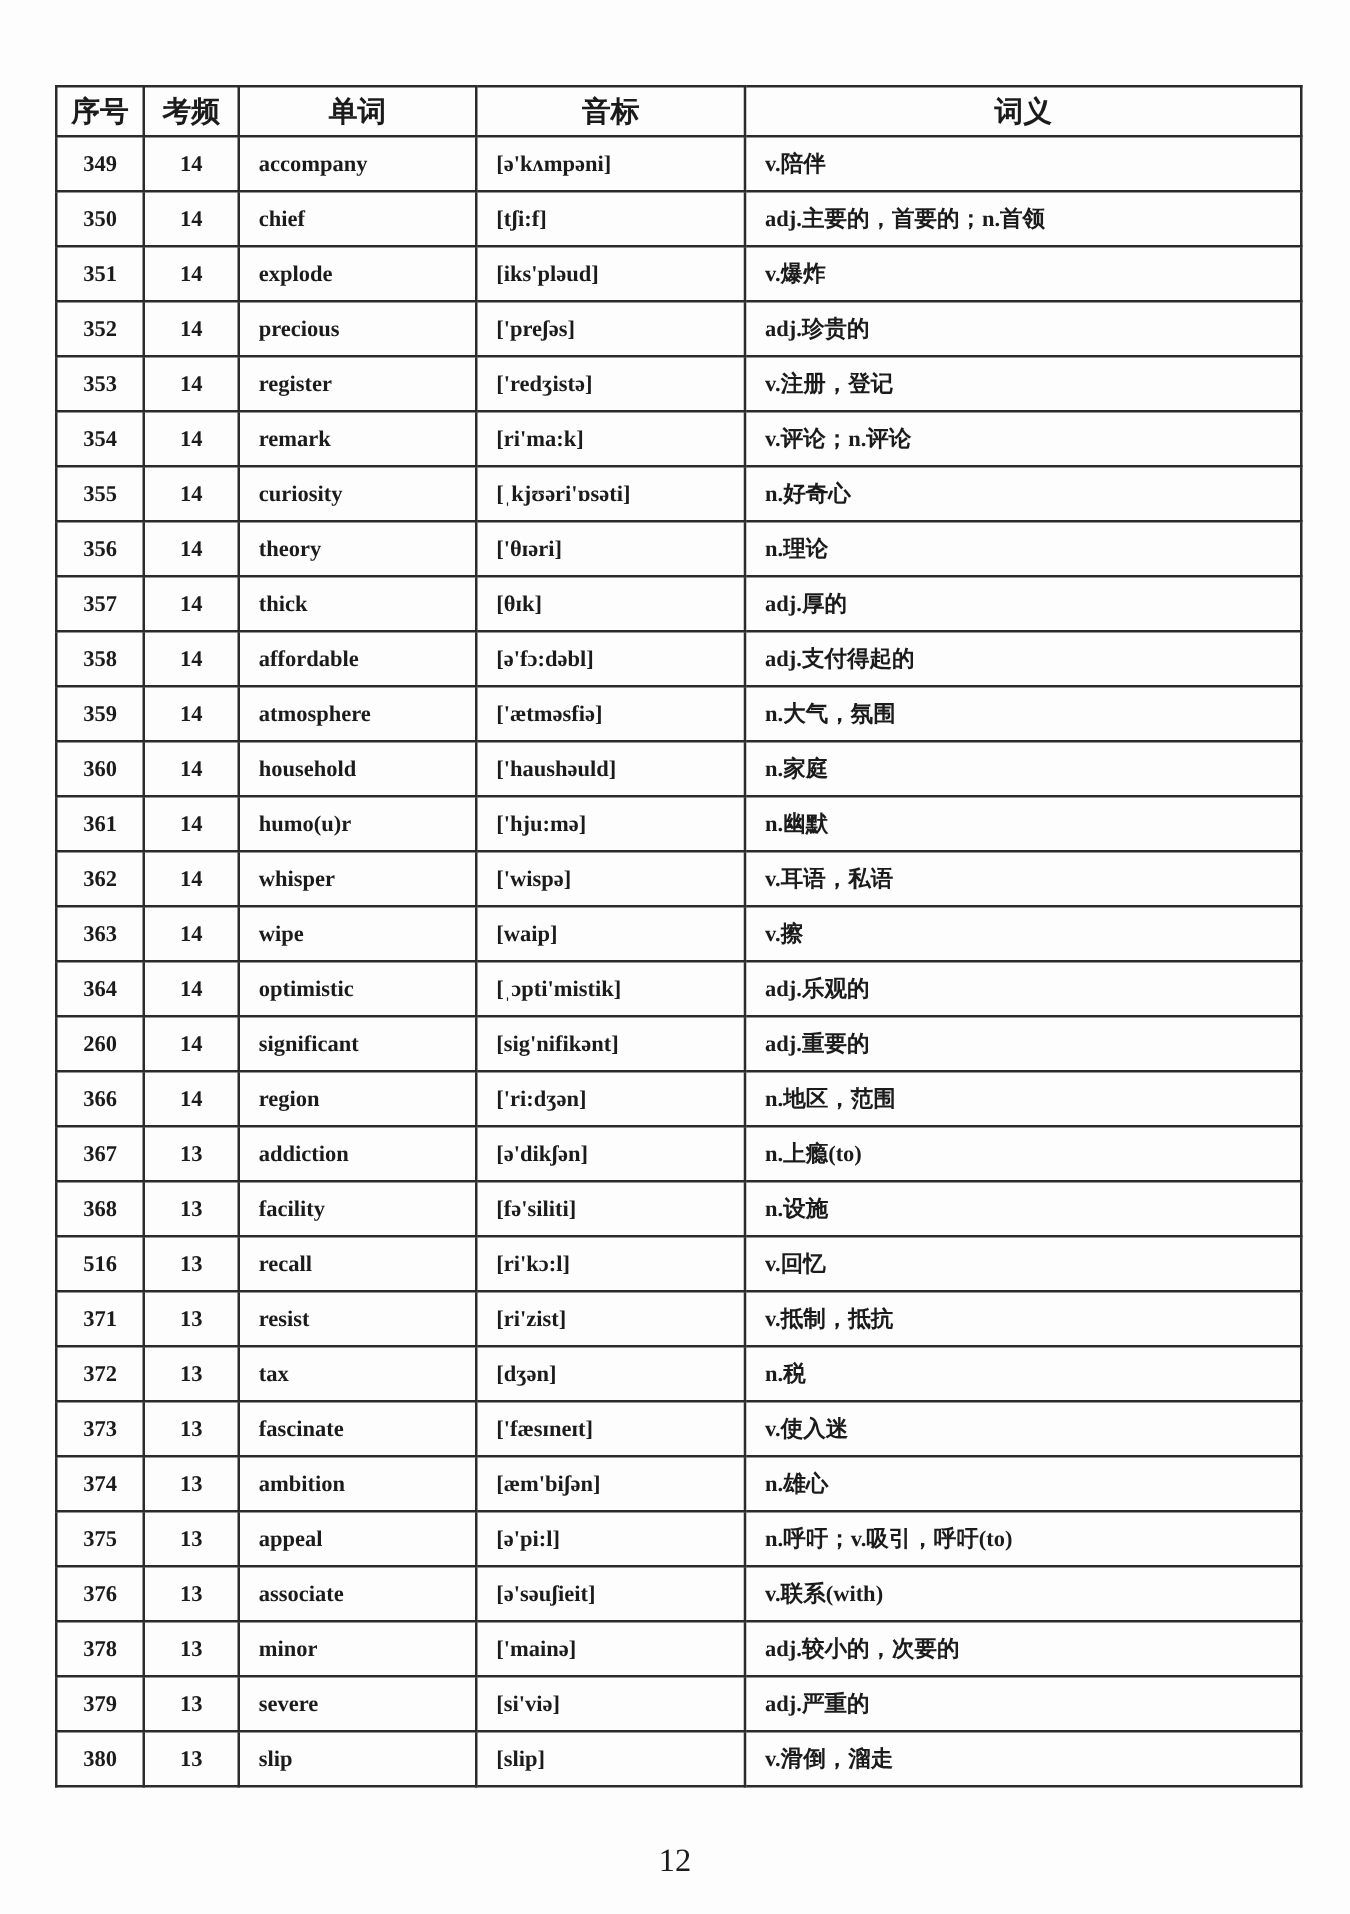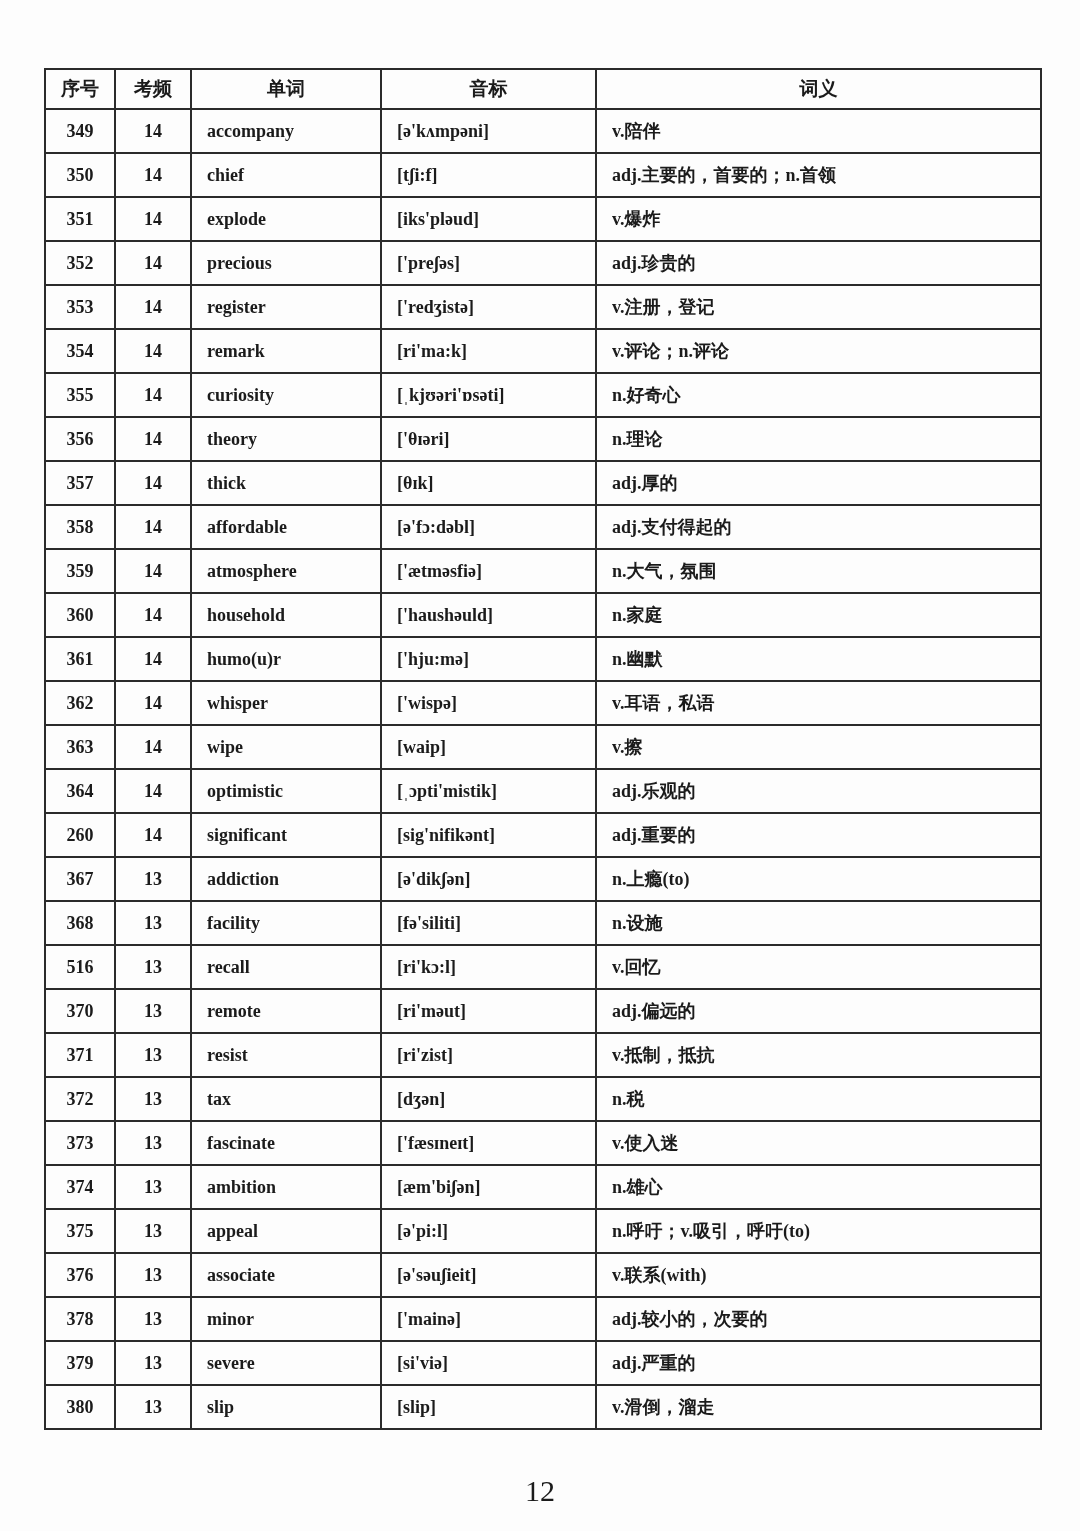--- a/index.html
+++ b/index.html
@@ -25,40 +25,40 @@
   }
   table.vocab th, table.vocab td {
     border: 2px solid #2b2b2b;
     color: #1b1b1b;
     font-weight: bold;
     overflow: hidden;
     white-space: nowrap;
   }
   table.vocab th {
     height: 36px;
-    font-size: 19px;
+    font-size: 23px;
     text-align: center;
     font-weight: bold;
     background: #fdfdfd;
     border-radius: 19px;
   }
   table.vocab td {
     height: 40px;
     font-size: 18px;
     background: #fdfdfd;
   }
   td.c0, td.c1 { text-align: center; }
   td.c2, td.c3, td.c4 { text-align: left; padding-left: 15px; }
   .page-number {
     position: absolute;
     top: 1474px;
     left: 0;
     width: 100%;
     text-align: center;
-    font-size: 30px;
+    font-size: 26px;
     color: #1b1b1b;
     font-weight: normal;
   }
 </style>
 </head>
 <body>
 
 <div class="page">
 
   <table class="vocab">
@@ -192,20 +192,27 @@
           <td class="c4">adj.乐观的</td>
         </tr>
         <tr>
           <td class="c0">260</td>
           <td class="c1">14</td>
           <td class="c2">significant</td>
           <td class="c3">[sig'nifikənt]</td>
           <td class="c4">adj.重要的</td>
         </tr>
         <tr>
+          <td class="c0">366</td>
+          <td class="c1">14</td>
+          <td class="c2">region</td>
+          <td class="c3">['ri:dʒən]</td>
+          <td class="c4">n.地区，范围</td>
+        </tr>
+        <tr>
           <td class="c0">367</td>
           <td class="c1">13</td>
           <td class="c2">addiction</td>
           <td class="c3">[ə'dikʃən]</td>
           <td class="c4">n.上瘾(to)</td>
         </tr>
         <tr>
           <td class="c0">368</td>
           <td class="c1">13</td>
           <td class="c2">facility</td>
@@ -213,27 +220,20 @@
           <td class="c4">n.设施</td>
         </tr>
         <tr>
           <td class="c0">516</td>
           <td class="c1">13</td>
           <td class="c2">recall</td>
           <td class="c3">[ri'kɔ:l]</td>
           <td class="c4">v.回忆</td>
         </tr>
         <tr>
-          <td class="c0">370</td>
-          <td class="c1">13</td>
-          <td class="c2">remote</td>
-          <td class="c3">[ri'məut]</td>
-          <td class="c4">adj.偏远的</td>
-        </tr>
-        <tr>
           <td class="c0">371</td>
           <td class="c1">13</td>
           <td class="c2">resist</td>
           <td class="c3">[ri'zist]</td>
           <td class="c4">v.抵制，抵抗</td>
         </tr>
         <tr>
           <td class="c0">372</td>
           <td class="c1">13</td>
           <td class="c2">tax</td>

